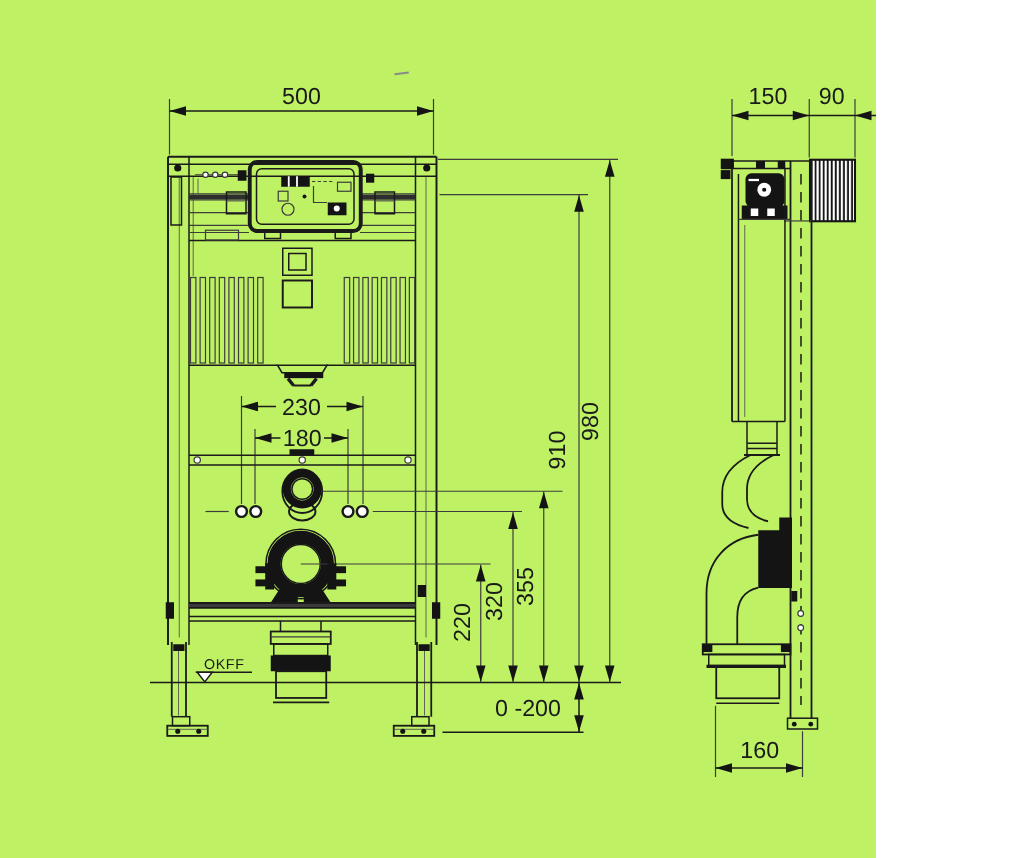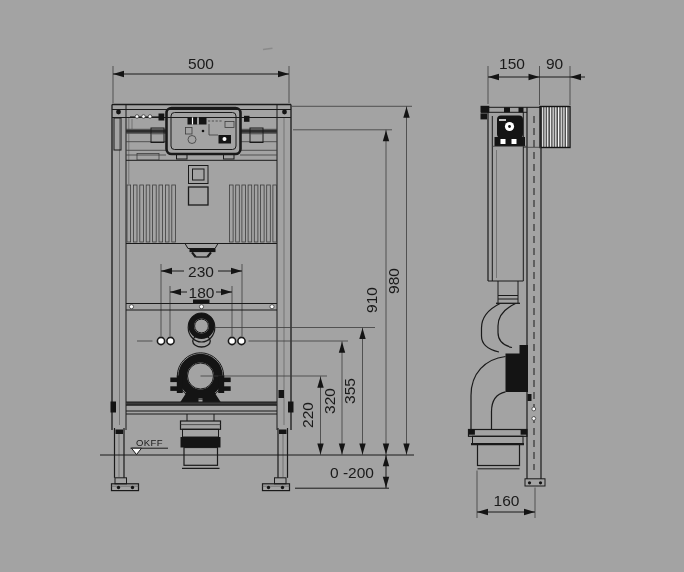--- a/index.html
+++ b/index.html
@@ -1,16 +1,16 @@
 <!DOCTYPE html>
 <html><head>
 <meta charset="utf-8">
 <style>
   html,body{margin:0;padding:0;background:#ffffff;}
-  .stage{width:684px;height:572px;position:relative;background:#a3a3a3;overflow:hidden;}
+  .stage{width:584px;height:572px;position:relative;background:#bef264;overflow:hidden;}
   svg{display:block;}
   svg text{font-family:"Liberation Sans","DejaVu Sans",sans-serif;fill:#1a1a1a;}
   .dim-label{font-size:15.5px;}
   .dim-label-sm{font-size:9.5px;letter-spacing:.4px;}
   .ln{stroke:#1a1a1a;fill:none;stroke-width:1;}
   .sw12{stroke-width:1.2;}
   .sw13{stroke-width:1.3;}
   .sw16{stroke-width:1.6;}
   .sw22{stroke-width:2.2;}
   .sw26{stroke-width:2.6;}

